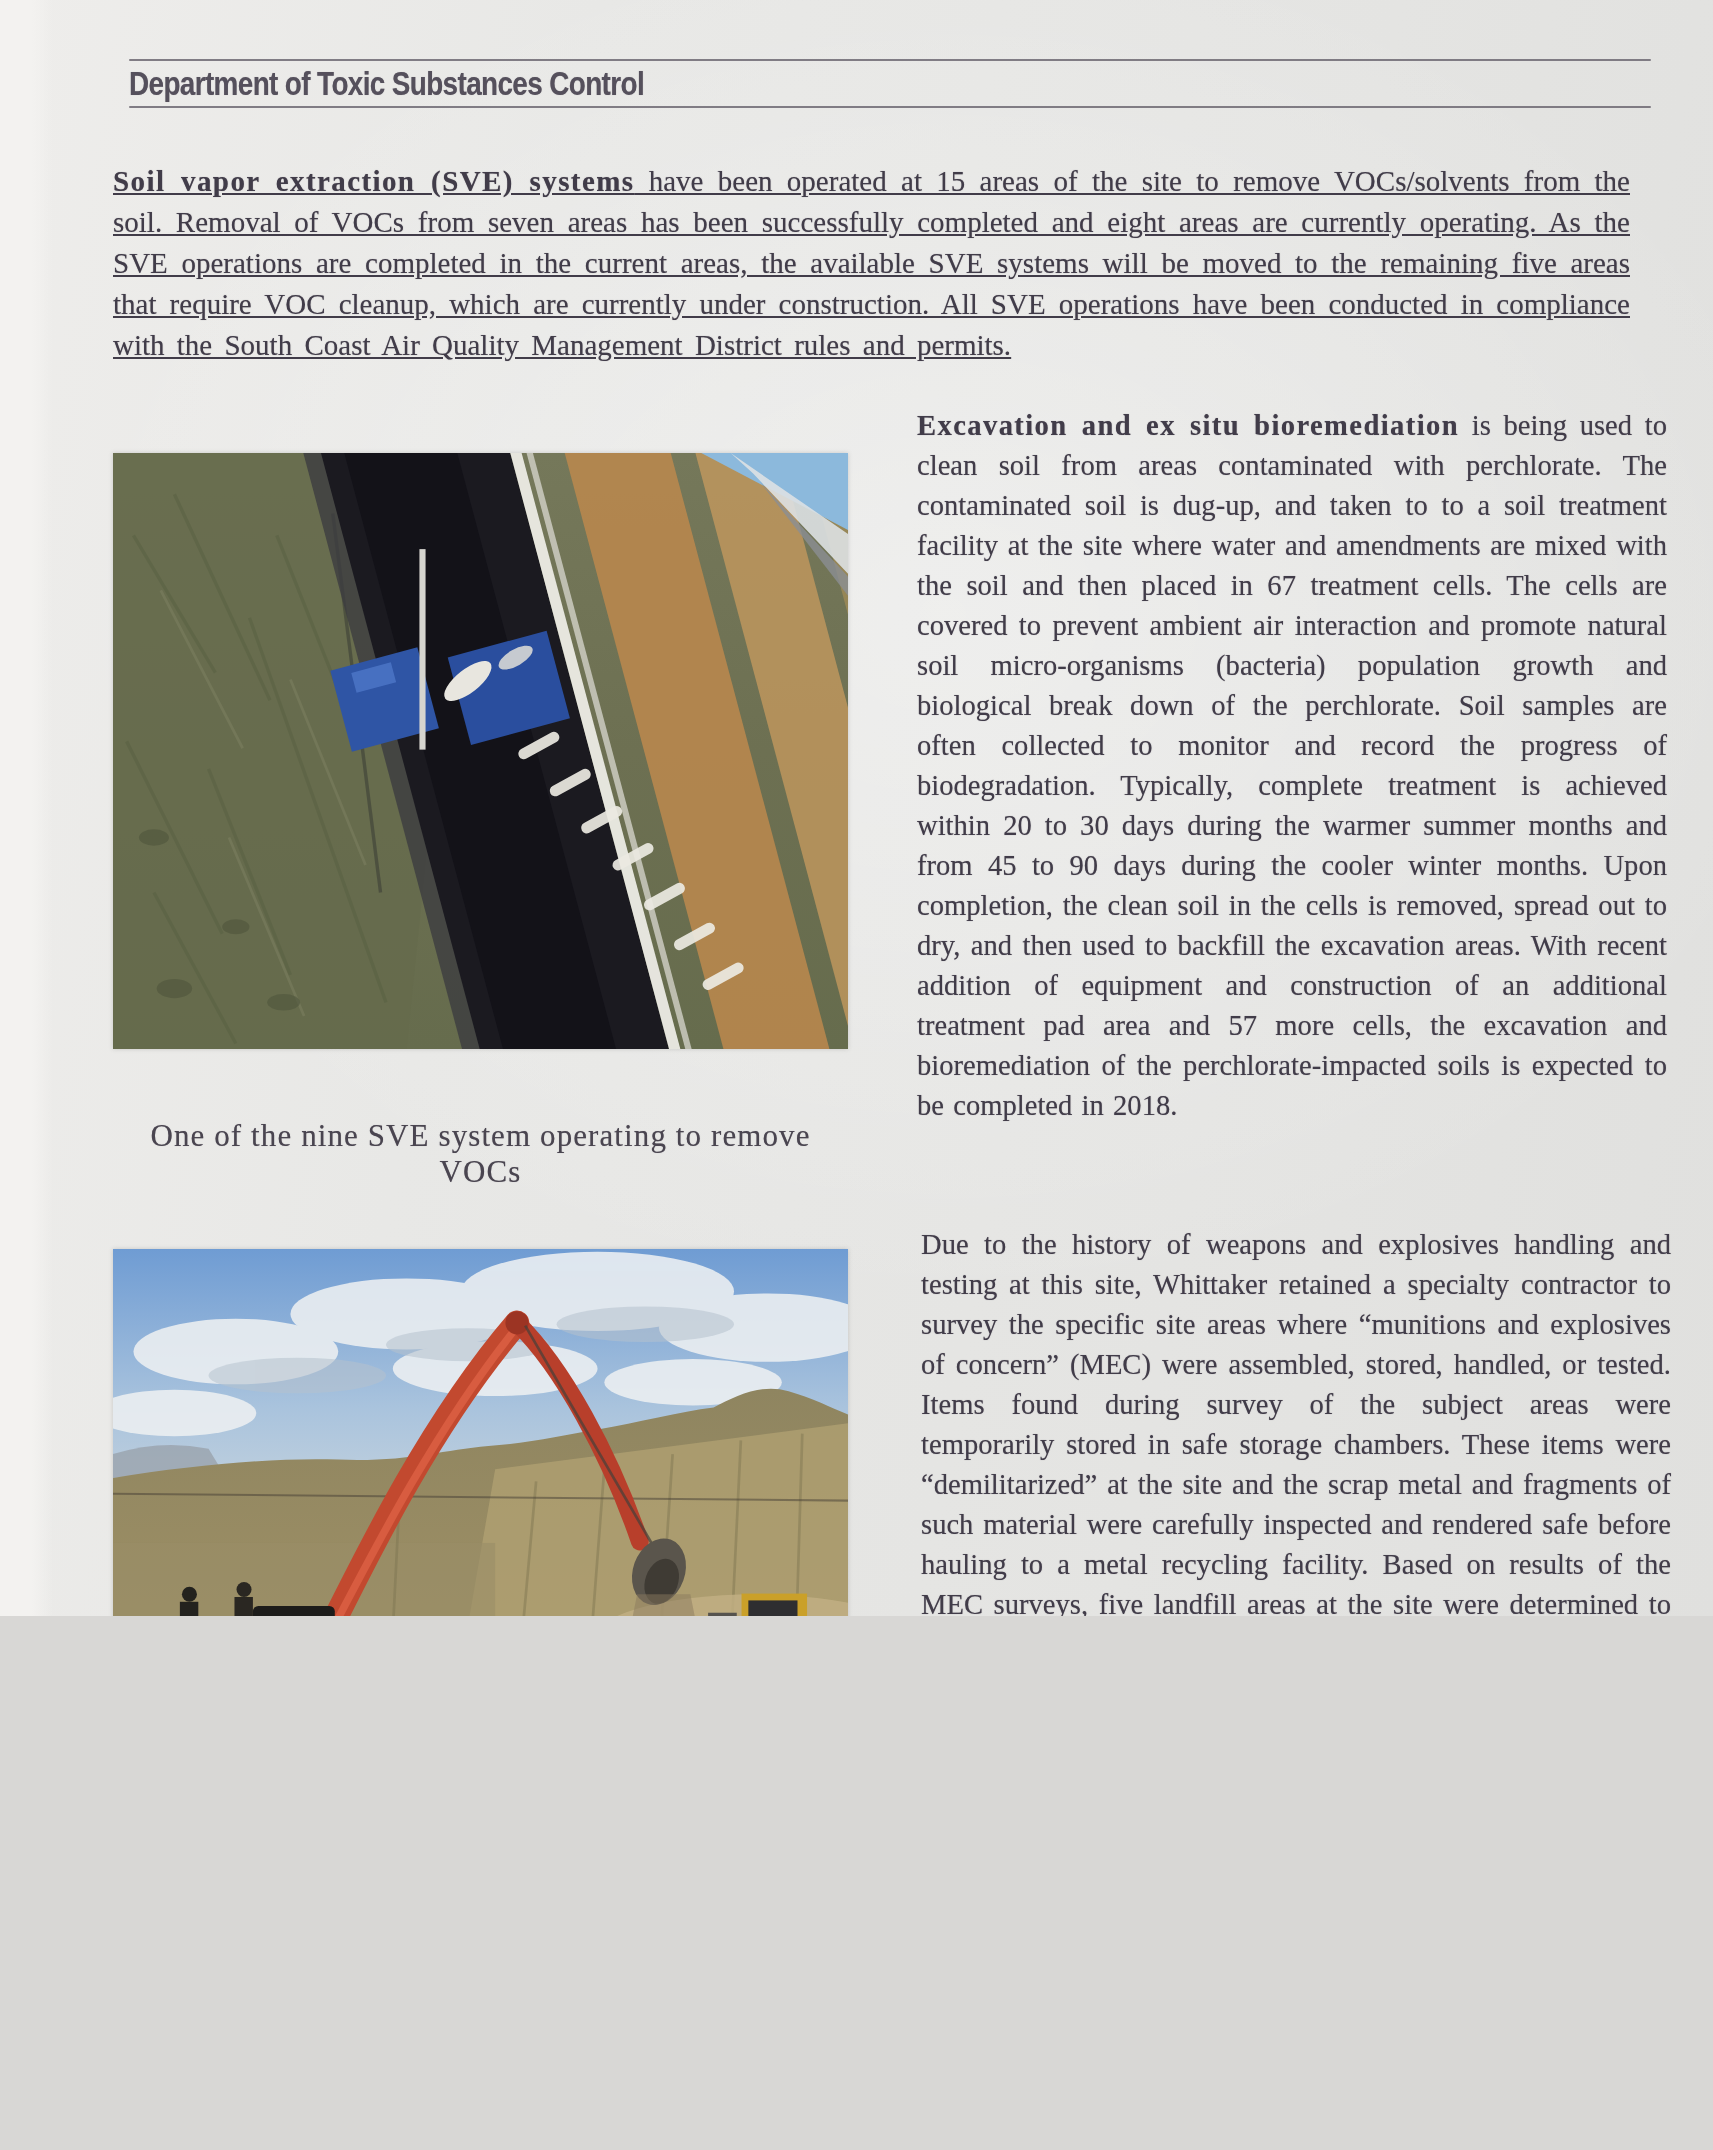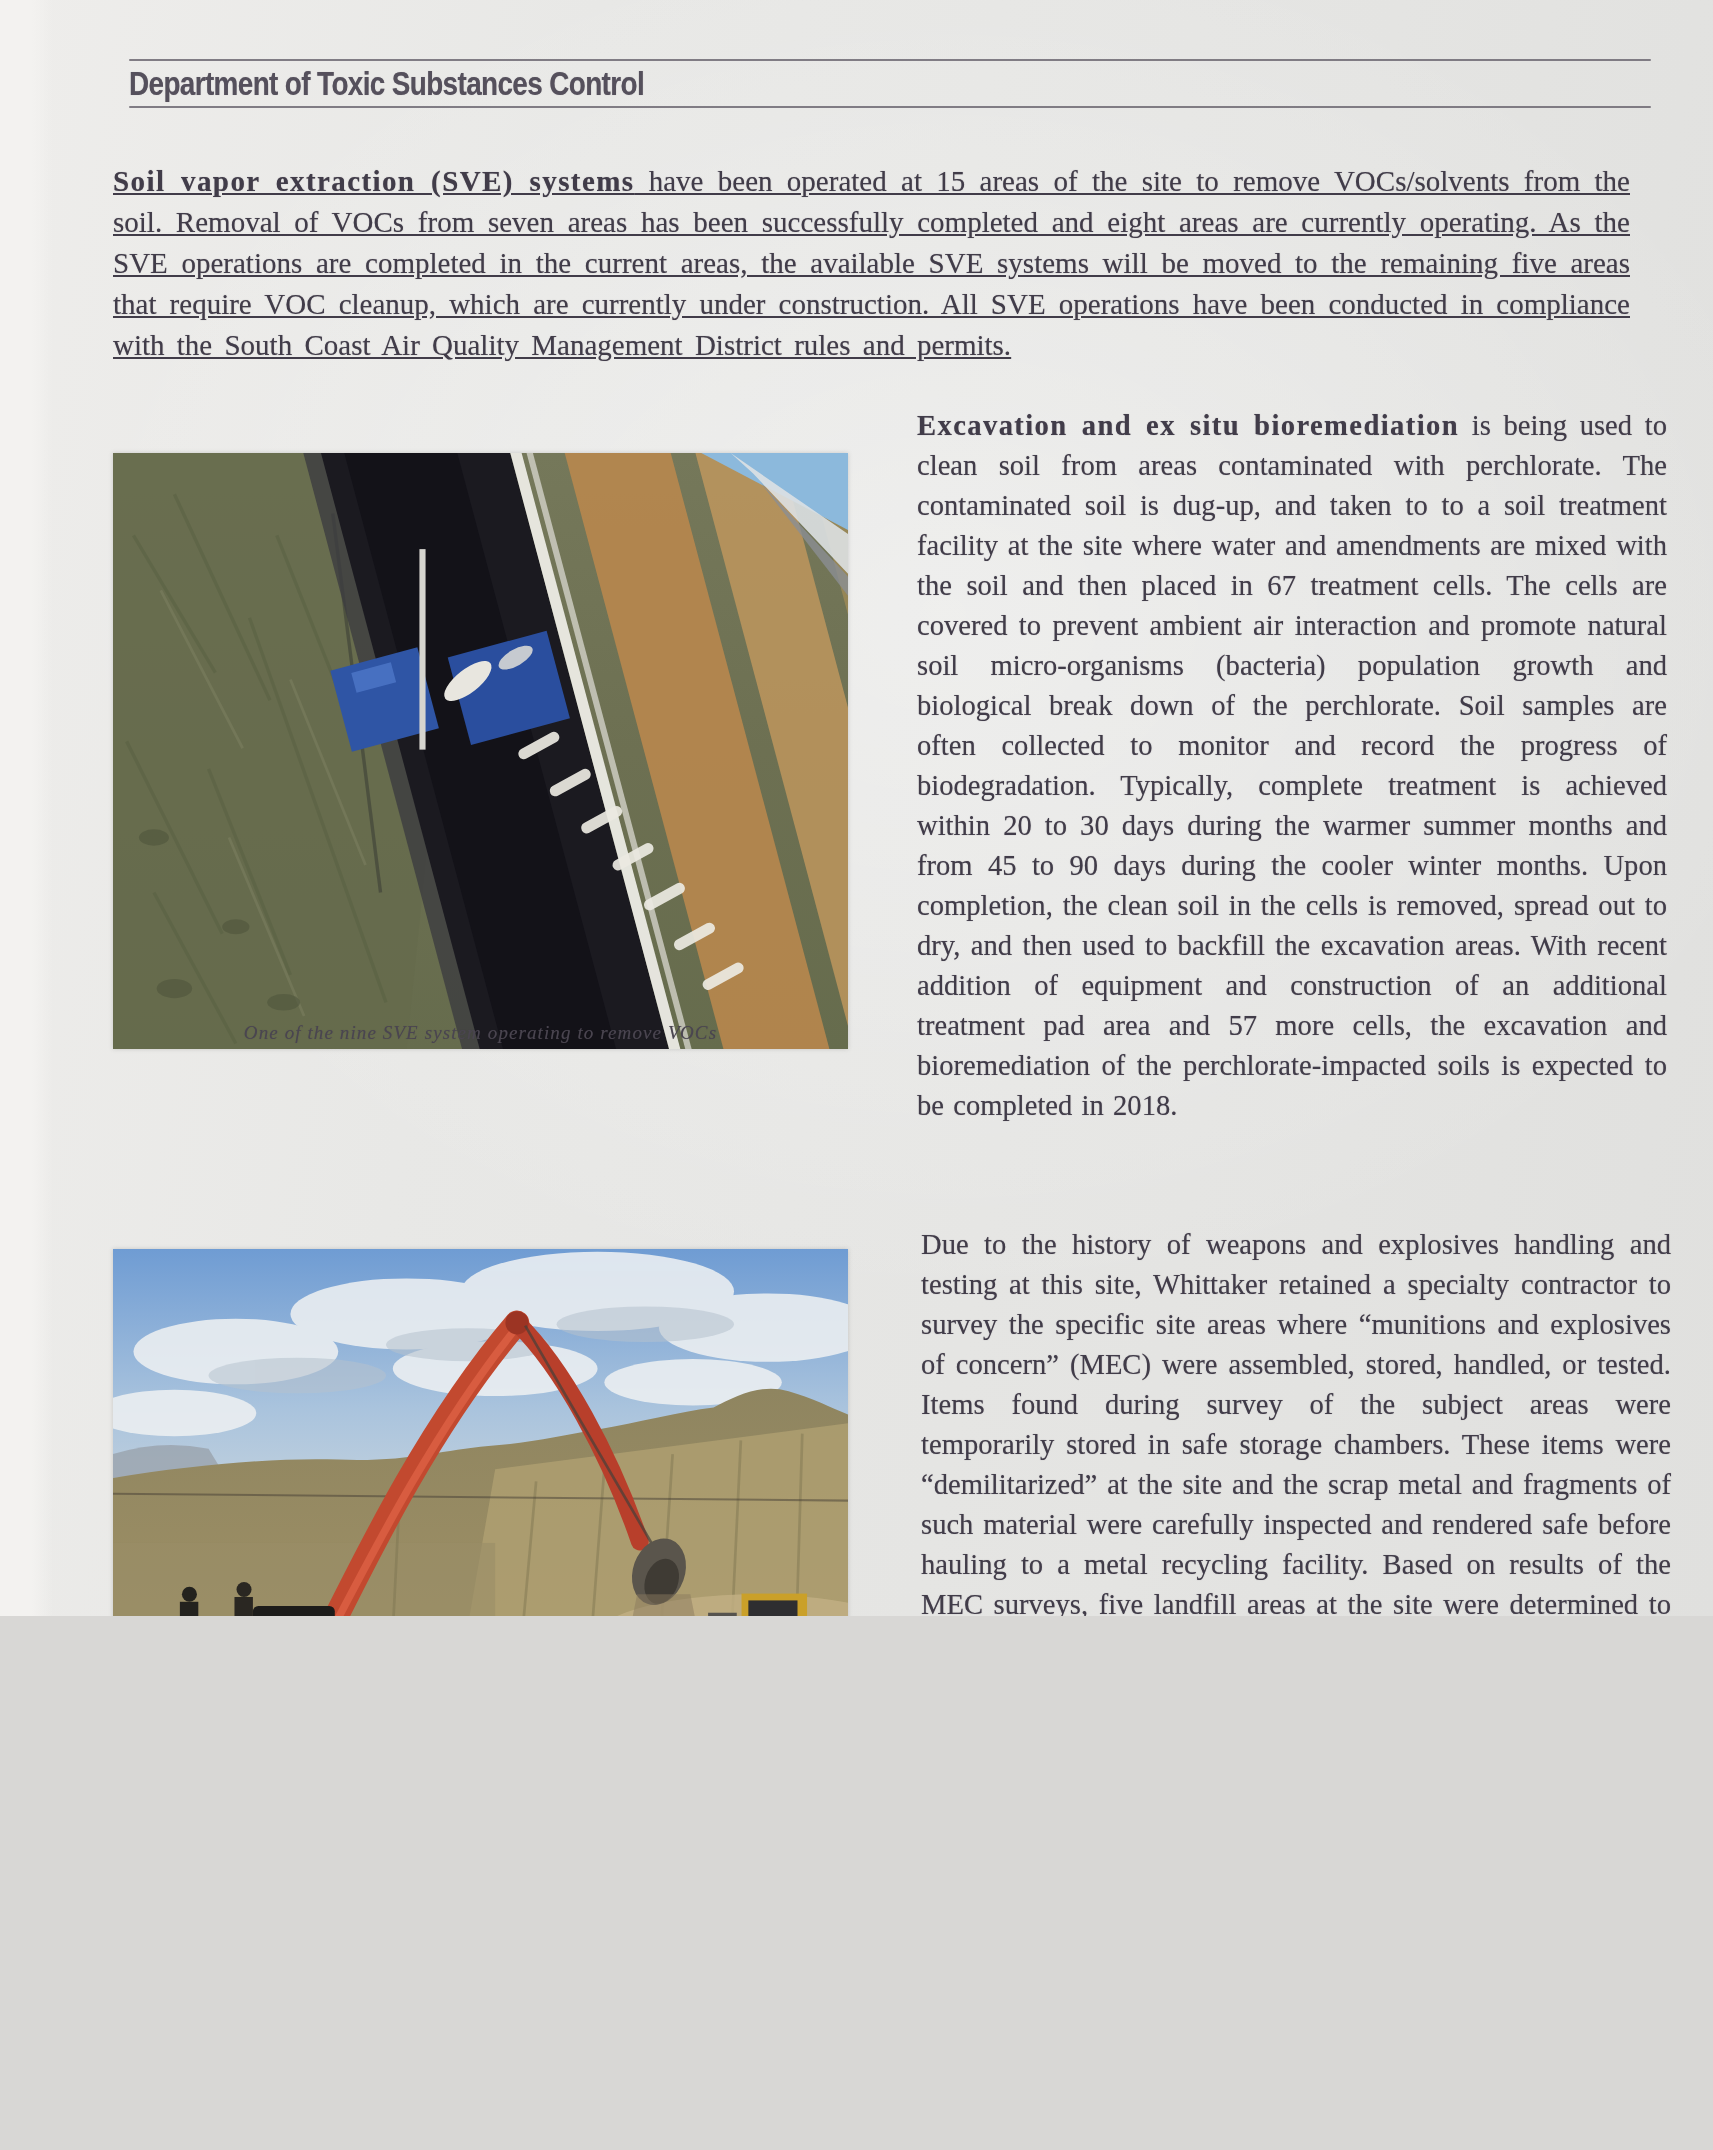--- a/index.html
+++ b/index.html
@@ -45,22 +45,22 @@
   #col-para-2{left:883px;top:1225px;width:750px;font-size:28.6px;line-height:40px;word-spacing:2.1px;margin-left:38px;}
   .photo{
     position:absolute;left:113px;
     box-shadow:0 0 4.3px rgba(90,90,90,.25);
     overflow:hidden;
   }
   #photo-1{top:453px;width:735px;height:596px;}
   #photo-2{top:1249px;width:735px;height:575px;}
   .photo svg{display:block;width:100%;height:100%;}
   #photo-1-caption{
-    position:absolute;left:113px;top:1022px;width:735px;
-    text-align:center;font-style:italic;font-size:19px;
+    position:absolute;left:113px;top:1118px;width:735px;
+    text-align:center;font-size:31px;
     color:#4a4550;letter-spacing:1.1px;
     text-shadow:0 0 0.7px rgba(74,69,80,.5);
   }
   #footer-logo{
     position:absolute;left:803px;top:1969px;width:143px;height:150px;
     text-align:left;
   }
   #logo-text{
     font-family:"Liberation Sans", sans-serif;
     font-weight:bold;font-size:22px;color:#26242e;

